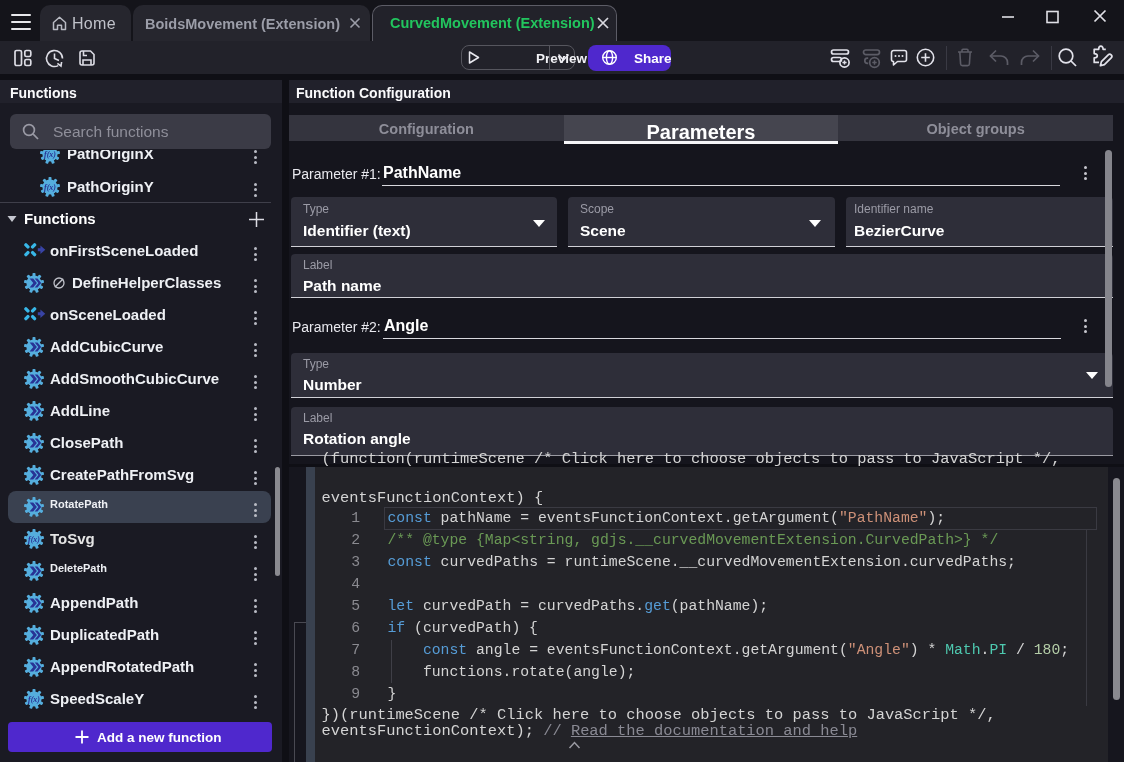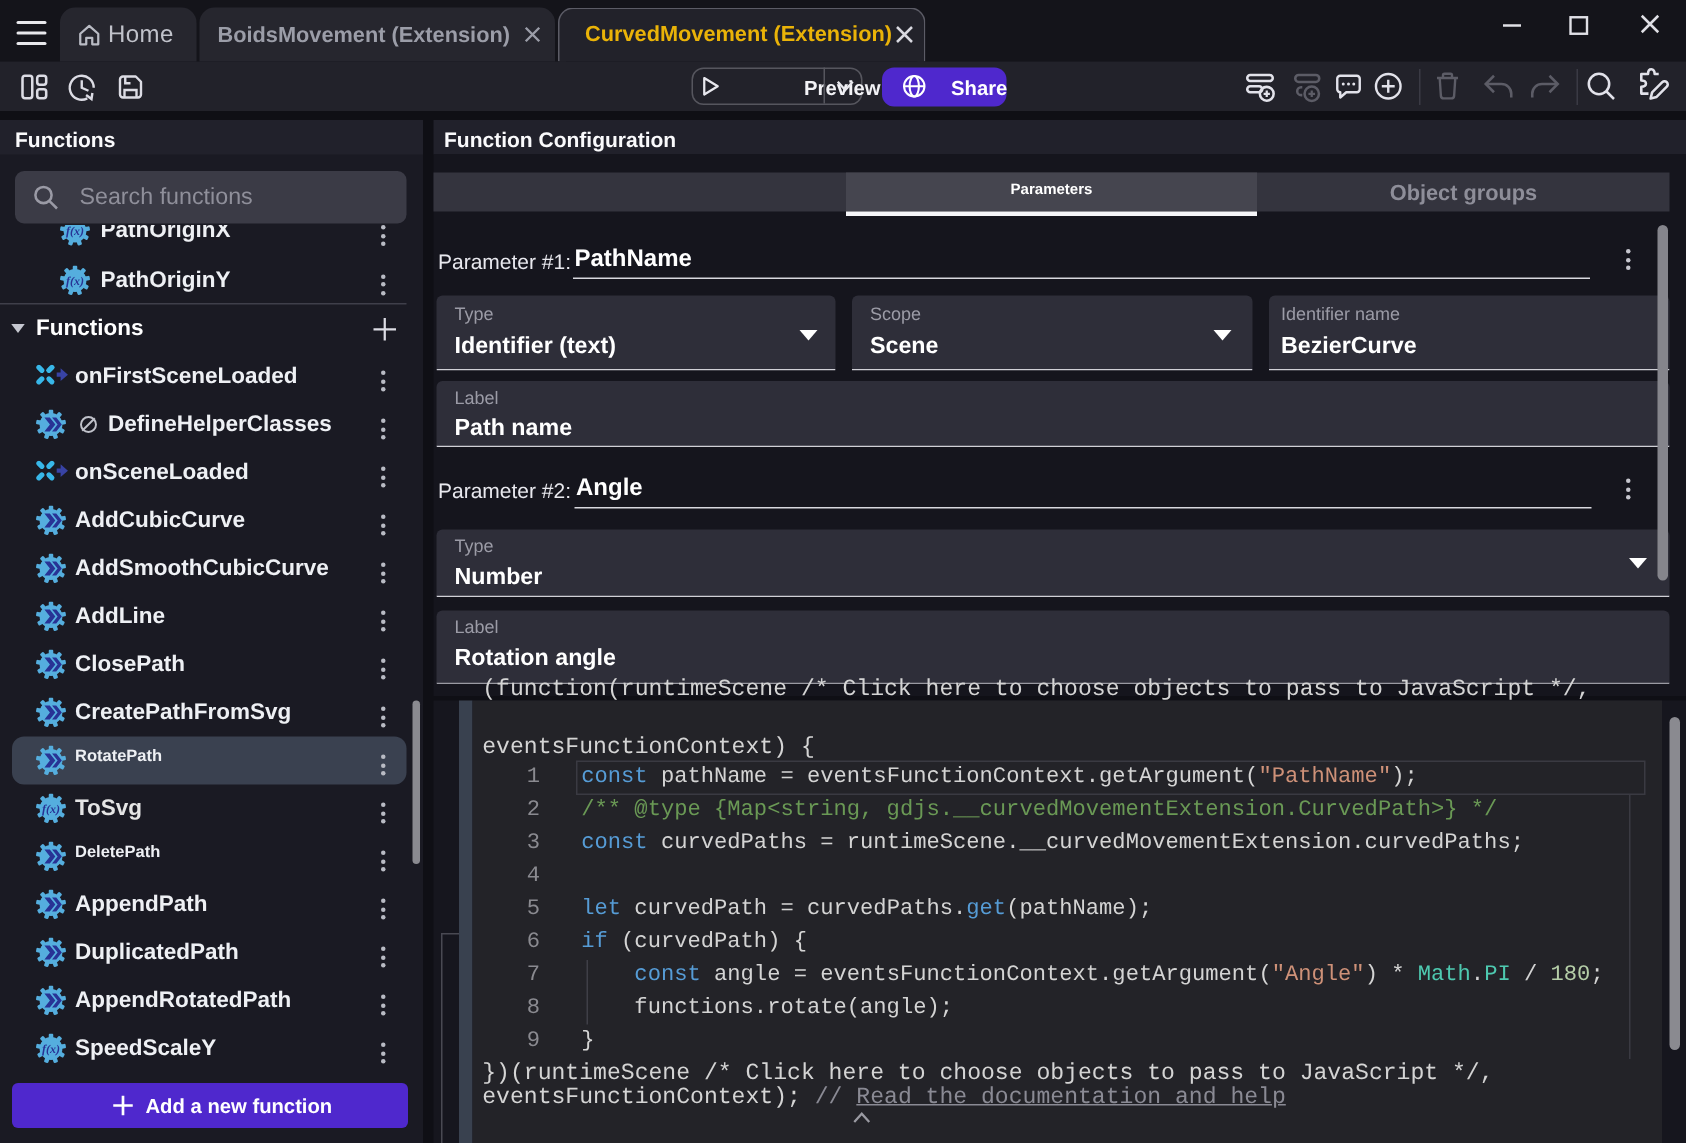--- a/index.html
+++ b/index.html
@@ -23,21 +23,21 @@
 <svg class="abs" style="left:51px;top:15px;" width="17" height="17" viewBox="0 0 17 17">
       <path d="M2.5 7.5 L8.5 2.2 L14.5 7.5 L14.5 14.5 L10.5 14.5 L10.5 10.2 L6.5 10.2 L6.5 14.5 L2.5 14.5 Z" fill="none" stroke="#b9bbc4" stroke-width="1.5" stroke-linejoin="round"></path>
     </svg>
 <div class="abs" style="left:72px;top:14.5px;font-size:16px;font-weight:400;color:#c0c2ca;letter-spacing:0.3px;">Home</div>
 <div class="abs" style="left:133px;top:5px;width:237px;height:36px;background:#26262e;border-radius:10px 10px 0 0;"></div>
 <div class="abs" style="left:145px;top:16px;font-size:14.5px;font-weight:600;color:#9b9da8;">BoidsMovement (Extension)</div>
 <svg class="abs" style="left:349px;top:17px;" width="12" height="12" viewBox="0 0 12 12">
       <path d="M1.5 1.5 L10.5 10.5 M10.5 1.5 L1.5 10.5" stroke="#9b9da8" stroke-width="1.6"></path>
     </svg>
 <div class="abs" style="left:372px;top:5px;width:245px;height:36px;background:#22222a;border:1px solid #5c5c66;border-bottom:none;border-radius:10px 10px 0 0;"></div>
-<div class="abs" style="left:390px;top:15px;font-size:14.5px;font-weight:700;color:#eab308;">CurvedMovement (Extension)</div>
+<div class="abs" style="left:390px;top:15px;font-size:14.5px;font-weight:700;color:#22c55e;">CurvedMovement (Extension)</div>
 <svg class="abs" style="left:596px;top:16px;" width="14" height="14" viewBox="0 0 14 14">
       <path d="M2 2 L12 12 M12 2 L2 12" stroke="#d9d9e0" stroke-width="1.7"></path>
     </svg>
 
 <svg class="abs" style="left:999px;top:9px;" width="18" height="16" viewBox="0 0 18 16">
       <path d="M3 8 L15 8" stroke="#e0e0e6" stroke-width="1.6"></path>
     </svg>
 <svg class="abs" style="left:1044px;top:9px;" width="16" height="16" viewBox="0 0 16 16">
       <rect x="3" y="2.5" width="11" height="11" fill="none" stroke="#e0e0e6" stroke-width="1.6"></rect>
     </svg>
@@ -485,21 +485,22 @@
 <div class="abs" style="left:97px;top:730px;font-size:13.5px;font-weight:700;color:#ffffff;">Add a new function</div>
 
 <div class="abs" style="left:289px;top:80px;width:835px;height:23px;background:#21212b;"></div>
 <div class="abs" style="left:296px;top:85px;font-size:14px;font-weight:700;color:#fafafc;">Function Configuration</div>
 
 <div class="abs" style="left:289px;top:103px;width:835px;height:361px;background:#15151d;"></div>
 
 <div class="abs" style="left:289px;top:115px;width:824px;height:26px;background:#34343e;"></div>
 <div class="abs" style="left:563.7px;top:115px;width:274.6px;height:26px;background:#45454f;"></div>
 <div class="abs" style="left:563.7px;top:141px;width:274.6px;height:3px;background:#f5f5f8;"></div>
-<div class="abs" style="left:563.7px;top:121px;width:274.6px;text-align:center;font-size:10px;font-weight:700;color:#ffffff;">Parameters</div>
+<div class="abs" style="left:289px;top:121px;width:274.7px;text-align:center;font-size:14.5px;font-weight:700;color:#8e8e99;">Configuration</div>
+<div class="abs" style="left:563.7px;top:121px;width:274.6px;text-align:center;font-size:20px;font-weight:700;color:#ffffff;">Parameters</div>
 <div class="abs" style="left:838.3px;top:121px;width:274.7px;text-align:center;font-size:14.5px;font-weight:700;color:#8e8e99;">Object groups</div>
 
 <div class="abs" style="left:292px;top:166px;font-size:14px;color:#e8e8ee;">Parameter #1:</div>
 <div class="abs" style="left:383px;top:164px;font-size:16px;font-weight:700;color:#ffffff;">PathName</div>
 <div class="abs" style="left:382px;top:185px;width:678px;height:1.2px;background:#d8d8de;"></div>
 <div class="abs kebab" style="left:1084px;top:166px;">
   <div style="width:3px;height:3px;border-radius:50%;background:#c6c6ce;margin:0 0 2.5px 0;"></div>
   <div style="width:3px;height:3px;border-radius:50%;background:#c6c6ce;margin:0 0 2.5px 0;"></div>
   <div style="width:3px;height:3px;border-radius:50%;background:#c6c6ce;"></div>
 </div>

